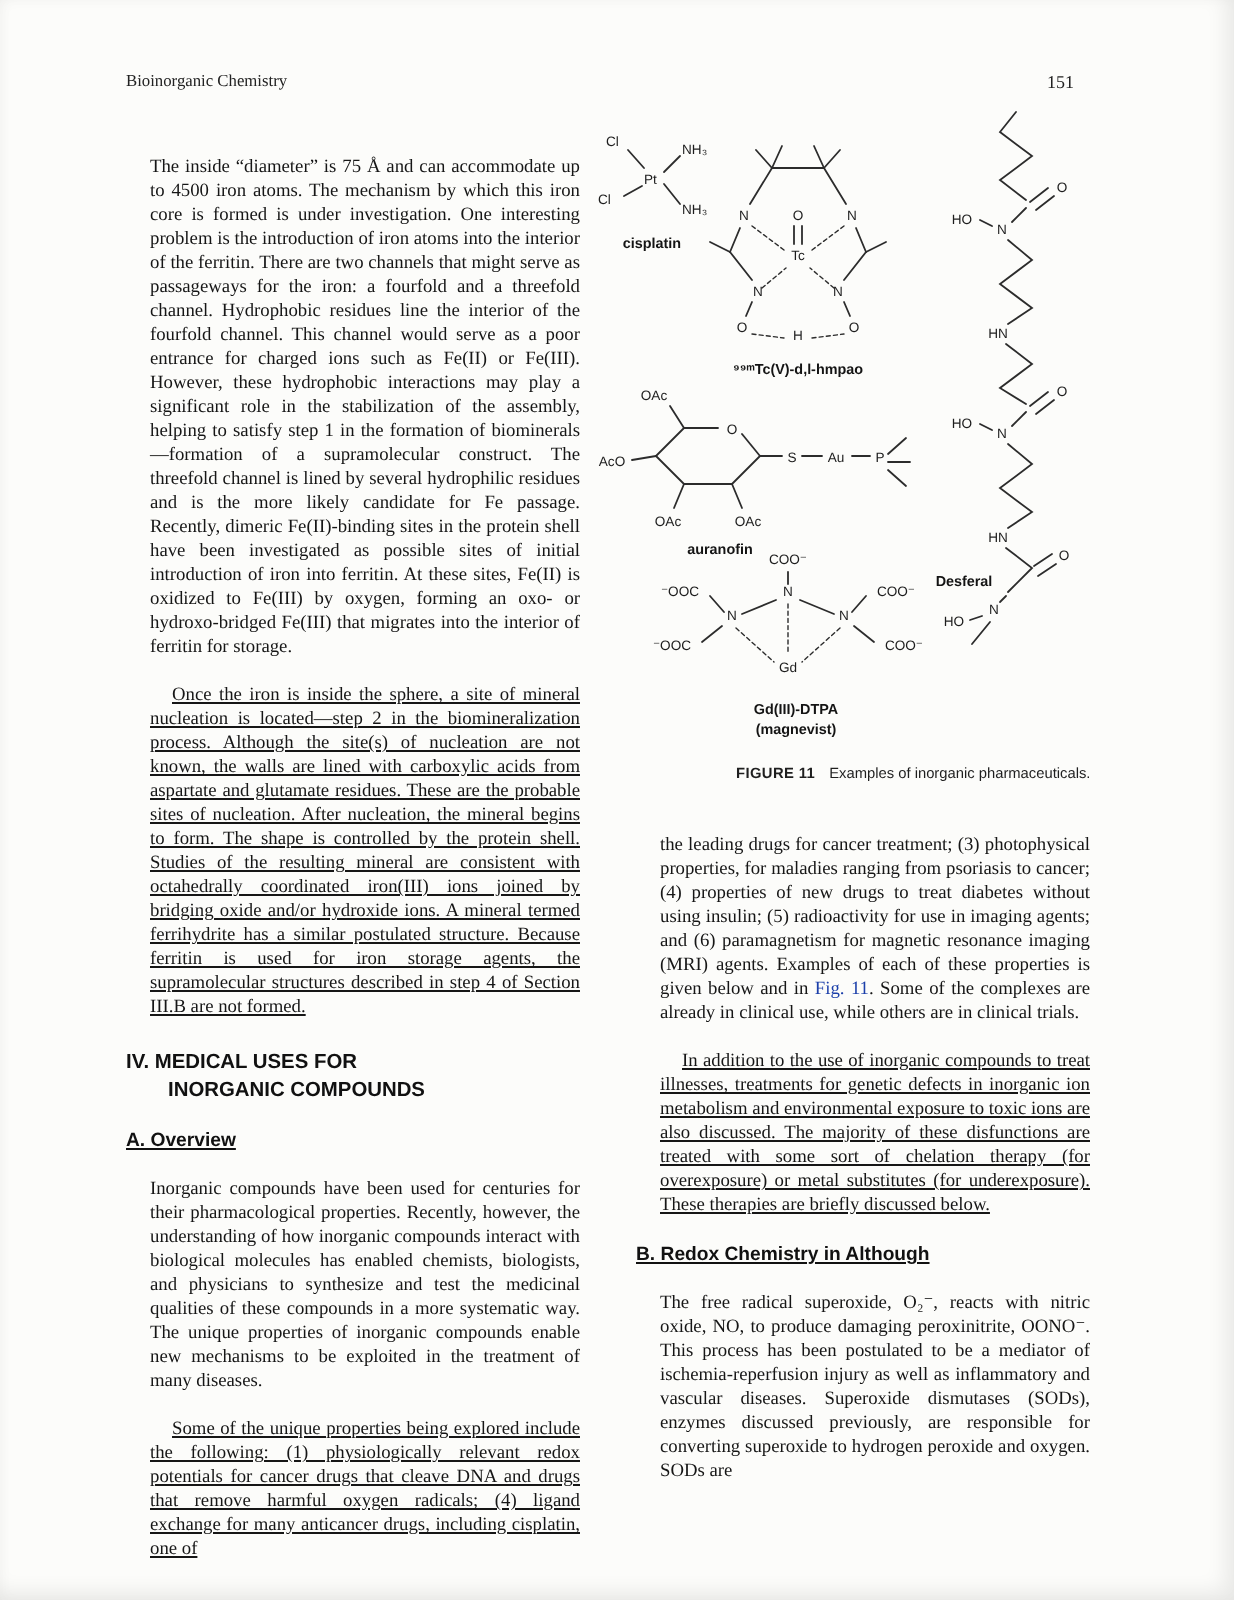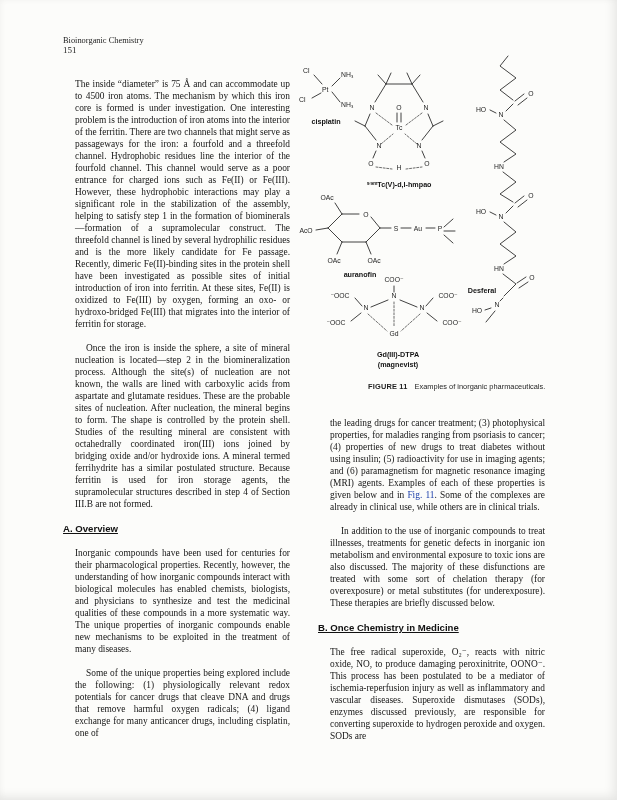--- a/index.html
+++ b/index.html
@@ -21,35 +21,34 @@
     pointer-events: none;
   }
   .runhead {
     position: absolute;
     top: 36px; left: 63px;
     width: 474px;
     display: flex;
     justify-content: space-between;
     font-size: 8.4px;
     color: #222;
-    flex-direction: column;
   }
   .rh-page { font-size: 9px; }
   .col {
     position: absolute;
     width: 239px;
     font-size: 9.4px;
     line-height: 12px;
     text-align: justify;
     color: #161616;
   }
   #left-col { left: 63px; top: 66px; }
   #right-col { left: 318px; top: 405px; }
   .col p { margin: 12px; }
-  .col p.indent { text-indent: 11px; }
+  .col p.indent { text-indent: 11px; text-decoration: underline; }
   .sec-head {
     font-family: "Liberation Sans", "DejaVu Sans", sans-serif;
     font-weight: bold;
     font-size: 10.2px;
     line-height: 13.5px;
     margin: 15px 0 11px 0;
     text-align: left;
     color: #111;
   }
   .sec-head .l2 { display: inline-block; padding-left: 21px; }
@@ -103,20 +102,21 @@
 <div class="page">
 
   <header class="runhead">
     <span class="rh-title">Bioinorganic Chemistry</span>
     <span class="rh-page">151</span>
   </header>
 
   <section class="col" id="left-col">
     <p>The inside “diameter” is 75 Å and can accommodate up to 4500 iron atoms. The mechanism by which this iron core is formed is under investigation. One interesting problem is the introduction of iron atoms into the interior of the ferritin. There are two channels that might serve as passageways for the iron: a fourfold and a threefold channel. Hydrophobic residues line the interior of the fourfold channel. This channel would serve as a poor entrance for charged ions such as Fe(II) or Fe(III). However, these hydrophobic interactions may play a significant role in the stabilization of the assembly, helping to satisfy step 1 in the formation of biominerals—formation of a supramolecular construct. The threefold channel is lined by several hydrophilic residues and is the more likely candidate for Fe passage. Recently, dimeric Fe(II)-binding sites in the protein shell have been investigated as possible sites of initial introduction of iron into ferritin. At these sites, Fe(II) is oxidized to Fe(III) by oxygen, forming an oxo- or hydroxo-bridged Fe(III) that migrates into the interior of ferritin for storage.</p>
     <p class="indent">Once the iron is inside the sphere, a site of mineral nucleation is located—step 2 in the biomineralization process. Although the site(s) of nucleation are not known, the walls are lined with carboxylic acids from aspartate and glutamate residues. These are the probable sites of nucleation. After nucleation, the mineral begins to form. The shape is controlled by the protein shell. Studies of the resulting mineral are consistent with octahedrally coordinated iron(III) ions joined by bridging oxide and/or hydroxide ions. A mineral termed ferrihydrite has a similar postulated structure. Because ferritin is used for iron storage agents, the supramolecular structures described in step 4 of Section III.B are not formed.</p>
+    <h2 class="sec-head"><span class="l1">IV. MEDICAL USES FOR</span><br><span class="l2">INORGANIC COMPOUNDS</span></h2>
     <h3 class="sub-head">A. Overview</h3>
     <p>Inorganic compounds have been used for centuries for their pharmacological properties. Recently, however, the understanding of how inorganic compounds interact with biological molecules has enabled chemists, biologists, and physicians to synthesize and test the medicinal qualities of these compounds in a more systematic way. The unique properties of inorganic compounds enable new mechanisms to be exploited in the treatment of many diseases.</p>
     <p class="indent">Some of the unique properties being explored include the following: (1) physiologically relevant redox potentials for cancer drugs that cleave DNA and drugs that remove harmful oxygen radicals; (4) ligand exchange for many anticancer drugs, including cisplatin, one of</p>
   </section>
 
   <figure class="figure">
     <svg class="structures" viewBox="0 0 252 342" width="252" height="342">
 
       <g>
         <g>
@@ -268,17 +268,17 @@
     </svg>
   </figure>
 
   <div class="fig-caption">
     <span class="cap-label">FIGURE 11</span><span class="cap-text">Examples of inorganic pharmaceuticals.</span>
   </div>
 
   <section class="col" id="right-col">
     <p><span>the leading drugs for cancer treatment; (3) photophysical properties, for maladies ranging from psoriasis to cancer; (4) properties of new drugs to treat diabetes without using insulin; (5) radioactivity for use in imaging agents; and (6) paramagnetism for magnetic resonance imaging (MRI) agents. Examples of each of these properties is given below and in </span><span class="fig-link">Fig. 11</span><span>. Some of the complexes are already in clinical use, while others are in clinical trials.</span></p>
     <p class="indent">In addition to the use of inorganic compounds to treat illnesses, treatments for genetic defects in inorganic ion metabolism and environmental exposure to toxic ions are also discussed. The majority of these disfunctions are treated with some sort of chelation therapy (for overexposure) or metal substitutes (for underexposure). These therapies are briefly discussed below.</p>
-    <h3 class="sub-head">B. Once Chemistry in Medicine</h3>
+    <h3 class="sub-head">B. Redox Chemistry in Although</h3>
     <p>The free radical superoxide, O₂⁻, reacts with nitric oxide, NO, to produce damaging peroxinitrite, OONO⁻. This process has been postulated to be a mediator of ischemia-reperfusion injury as well as inflammatory and vascular diseases. Superoxide dismutases (SODs), enzymes discussed previously, are responsible for converting superoxide to hydrogen peroxide and oxygen. SODs are</p>
   </section>
 
 </div>
 
 </body></html>

